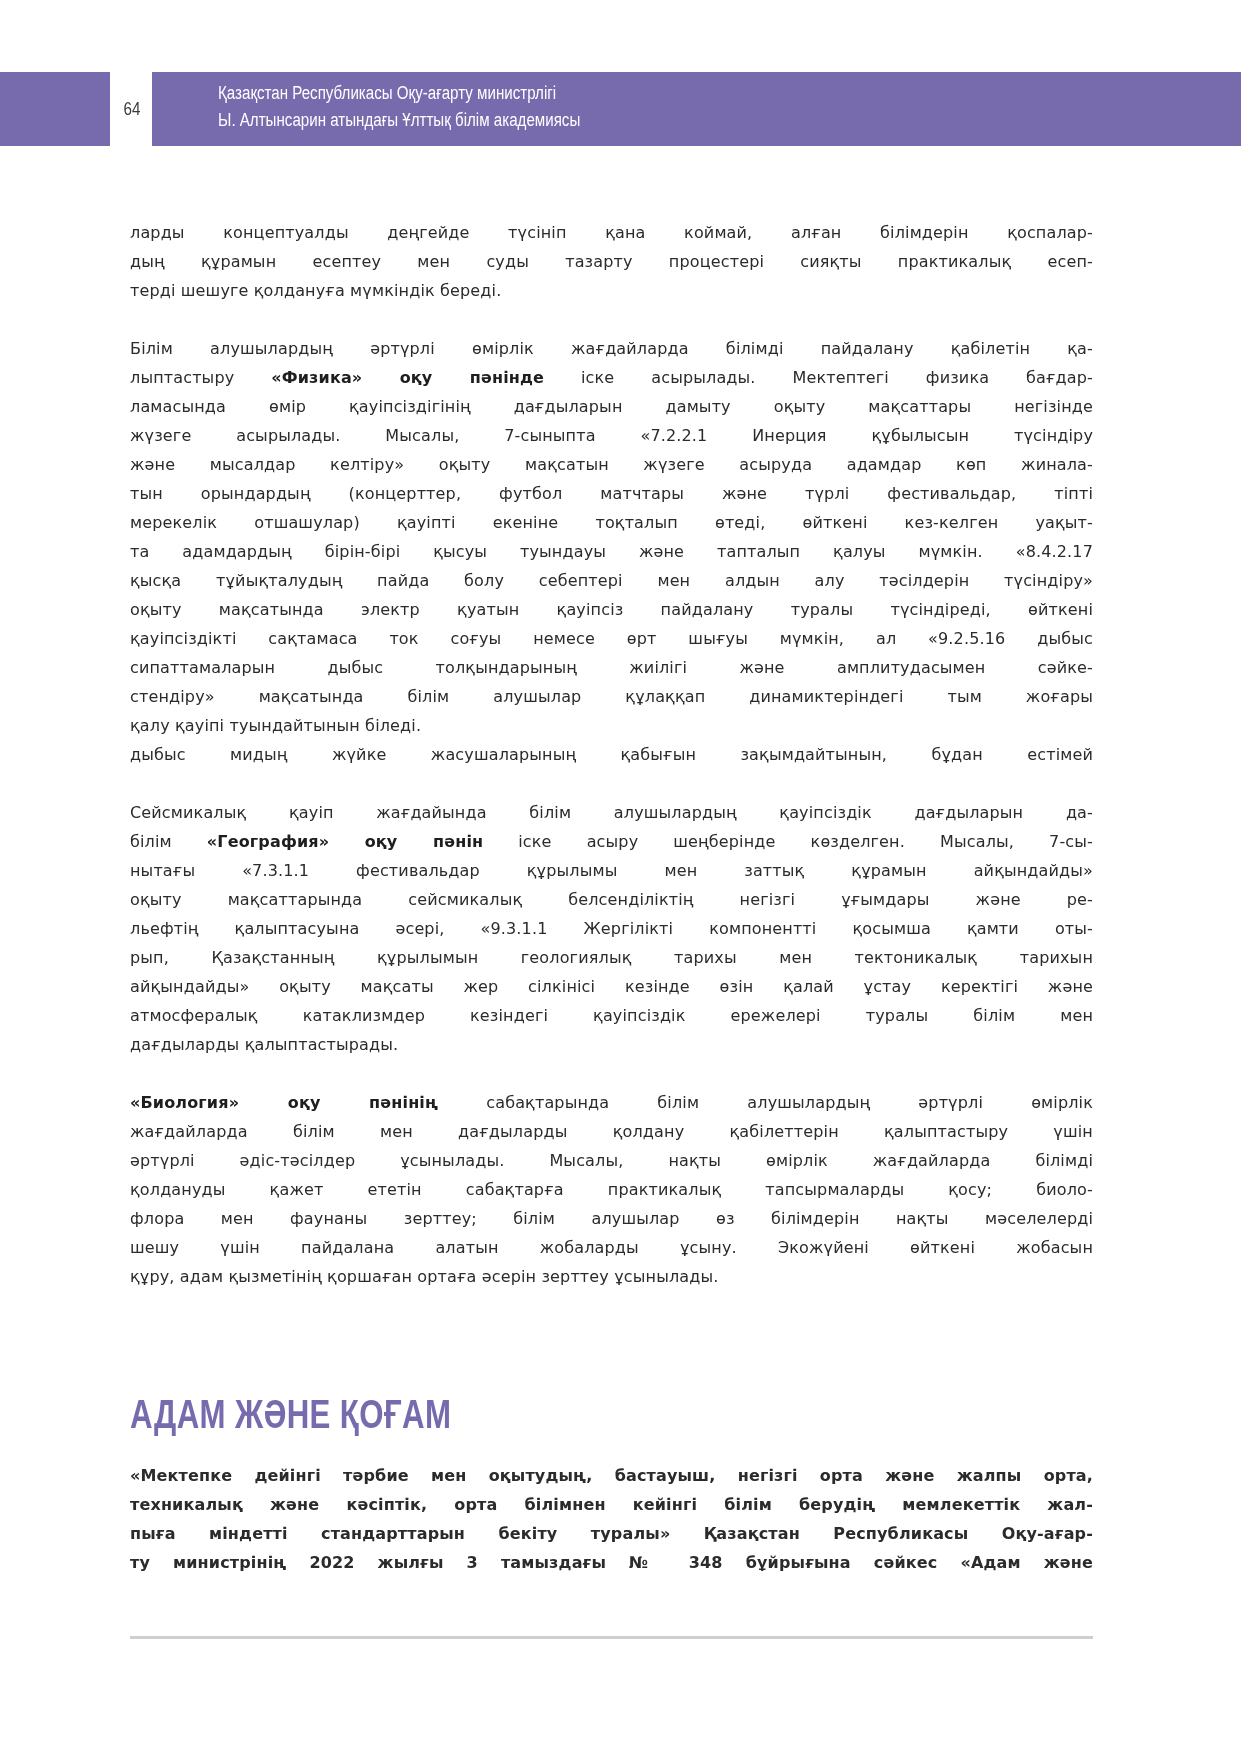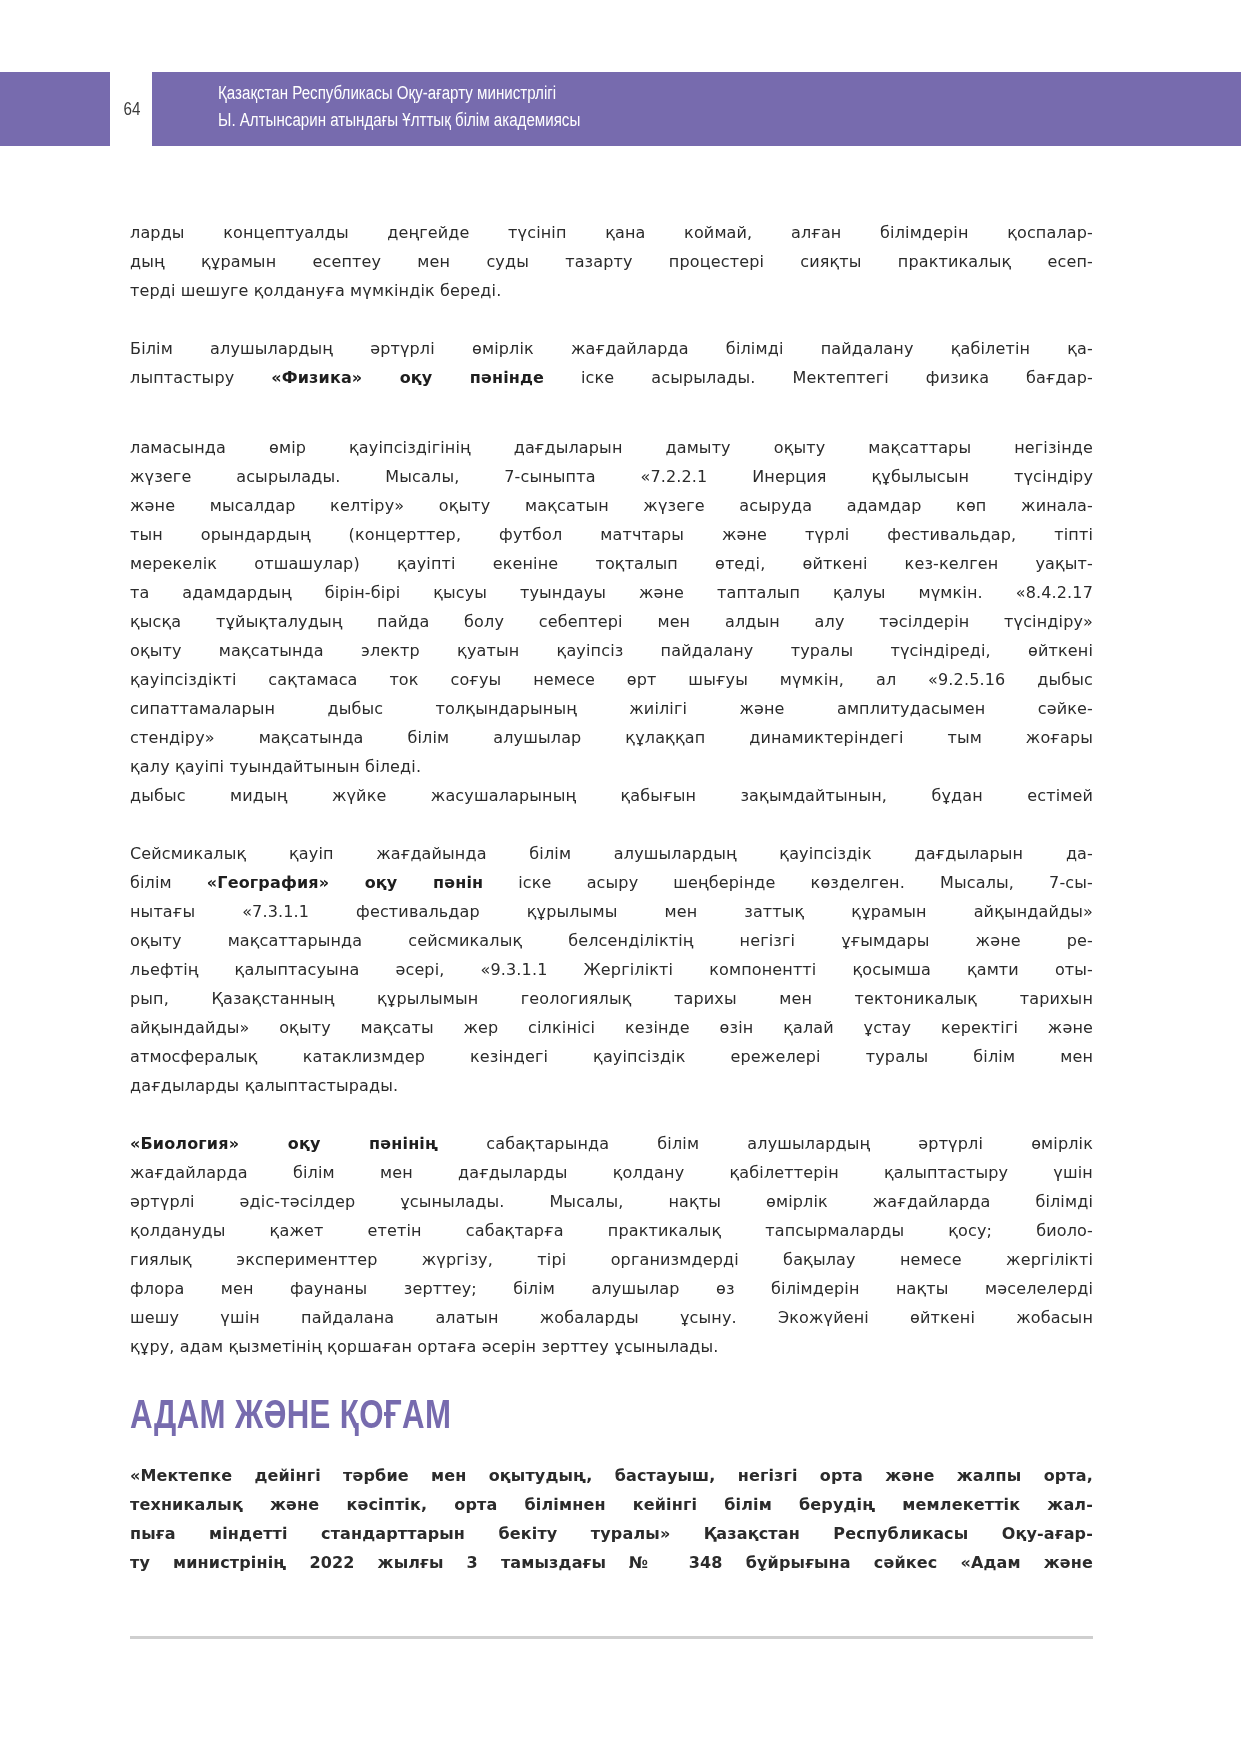--- a/index.html
+++ b/index.html
@@ -34,21 +34,21 @@
 
   <div class="para">
     <span class="ln" style="white-space: normal;">ларды концептуалды деңгейде түсініп қана коймай, алған білімдерін қоспалар-</span>
     <span class="ln" style="white-space: normal;">дың құрамын есептеу мен суды тазарту процестері сияқты практикалық есеп-</span>
     <span class="ln last" style="white-space: nowrap;">терді шешуге қолдануға мүмкіндік береді.</span>
   </div>
 
   <div class="para">
     <span class="ln" style="white-space: normal;">Білім алушылардың әртүрлі өмірлік жағдайларда білімді пайдалану қабілетін қа-</span>
     <span class="ln" style="white-space: normal;"><span>лыптастыру </span><b>«Физика» оқу пәнінде</b><span> іске асырылады. Мектептегі физика бағдар-</span></span>
-    <span class="ln" style="white-space: normal; margin-top: 41px;">ламасында өмір қауіпсіздігінің дағдыларын дамыту оқыту мақсаттары негізінде</span>
+    <span class="ln" style="white-space: normal;">ламасында өмір қауіпсіздігінің дағдыларын дамыту оқыту мақсаттары негізінде</span>
     <span class="ln" style="white-space: normal;">жүзеге асырылады. Мысалы, 7-сыныпта «7.2.2.1 Инерция құбылысын түсіндіру</span>
     <span class="ln" style="white-space: normal;">және мысалдар келтіру» оқыту мақсатын жүзеге асыруда адамдар көп жинала-</span>
     <span class="ln" style="white-space: normal;">тын орындардың (концерттер, футбол матчтары және түрлі фестивальдар, тіпті</span>
     <span class="ln" style="white-space: normal;">мерекелік отшашулар) қауіпті екеніне тоқталып өтеді, өйткені кез-келген уақыт-</span>
     <span class="ln" style="white-space: normal;">та адамдардың бірін-бірі қысуы туындауы және тапталып қалуы мүмкін. «8.4.2.17</span>
     <span class="ln" style="white-space: normal;">қысқа тұйықталудың пайда болу себептері мен алдын алу тәсілдерін түсіндіру»</span>
     <span class="ln" style="white-space: normal;">оқыту мақсатында электр қуатын қауіпсіз пайдалану туралы түсіндіреді, өйткені</span>
     <span class="ln" style="white-space: normal;">қауіпсіздікті сақтамаса ток соғуы немесе өрт шығуы мүмкін, ал «9.2.5.16 дыбыс</span>
     <span class="ln" style="white-space: normal;">сипаттамаларын дыбыс толқындарының жиілігі және амплитудасымен сәйке-</span>
     <span class="ln" style="white-space: normal;">стендіру» мақсатында білім алушылар құлаққап динамиктеріндегі тым жоғары</span>
@@ -66,21 +66,20 @@
     <span class="ln" style="white-space: normal;">айқындайды» оқыту мақсаты жер сілкінісі кезінде өзін қалай ұстау керектігі және</span>
     <span class="ln" style="white-space: normal;">атмосфералық катаклизмдер кезіндегі қауіпсіздік ережелері туралы білім мен</span>
     <span class="ln last" style="white-space: nowrap;">дағдыларды қалыптастырады.</span>
   </div>
 
   <div class="para">
     <span class="ln" style="white-space: normal;"><b>«Биология» оқу пәнінің</b><span> сабақтарында білім алушылардың әртүрлі өмірлік</span></span>
     <span class="ln" style="white-space: normal;">жағдайларда білім мен дағдыларды қолдану қабілеттерін қалыптастыру үшін</span>
     <span class="ln" style="white-space: normal;">әртүрлі әдіс-тәсілдер ұсынылады. Мысалы, нақты өмірлік жағдайларда білімді</span>
     <span class="ln" style="white-space: normal;">қолдануды қажет ететін сабақтарға практикалық тапсырмаларды қосу; биоло-</span>
-    <span class="ln" style="white-space: normal;">гиялық эксперименттер жүргізу, тірі организмдерді бақылау немесе жергілікті</span>
     <span class="ln" style="white-space: normal;">флора мен фаунаны зерттеу; білім алушылар өз білімдерін нақты мәселелерді</span>
     <span class="ln" style="white-space: normal;">шешу үшін пайдалана алатын жобаларды ұсыну. Экожүйені өйткені жобасын</span>
     <span class="ln last" style="white-space: nowrap;">құру, адам қызметінің қоршаған ортаға әсерін зерттеу ұсынылады.</span>
   </div>
 </div>
 
 <div class="section-title">АДАМ ЖӘНЕ ҚОҒАМ</div>
 
 <div class="content2">
   <span class="ln" style="white-space: normal;">«Мектепке дейінгі тәрбие мен оқытудың, бастауыш, негізгі орта және жалпы орта,</span>

